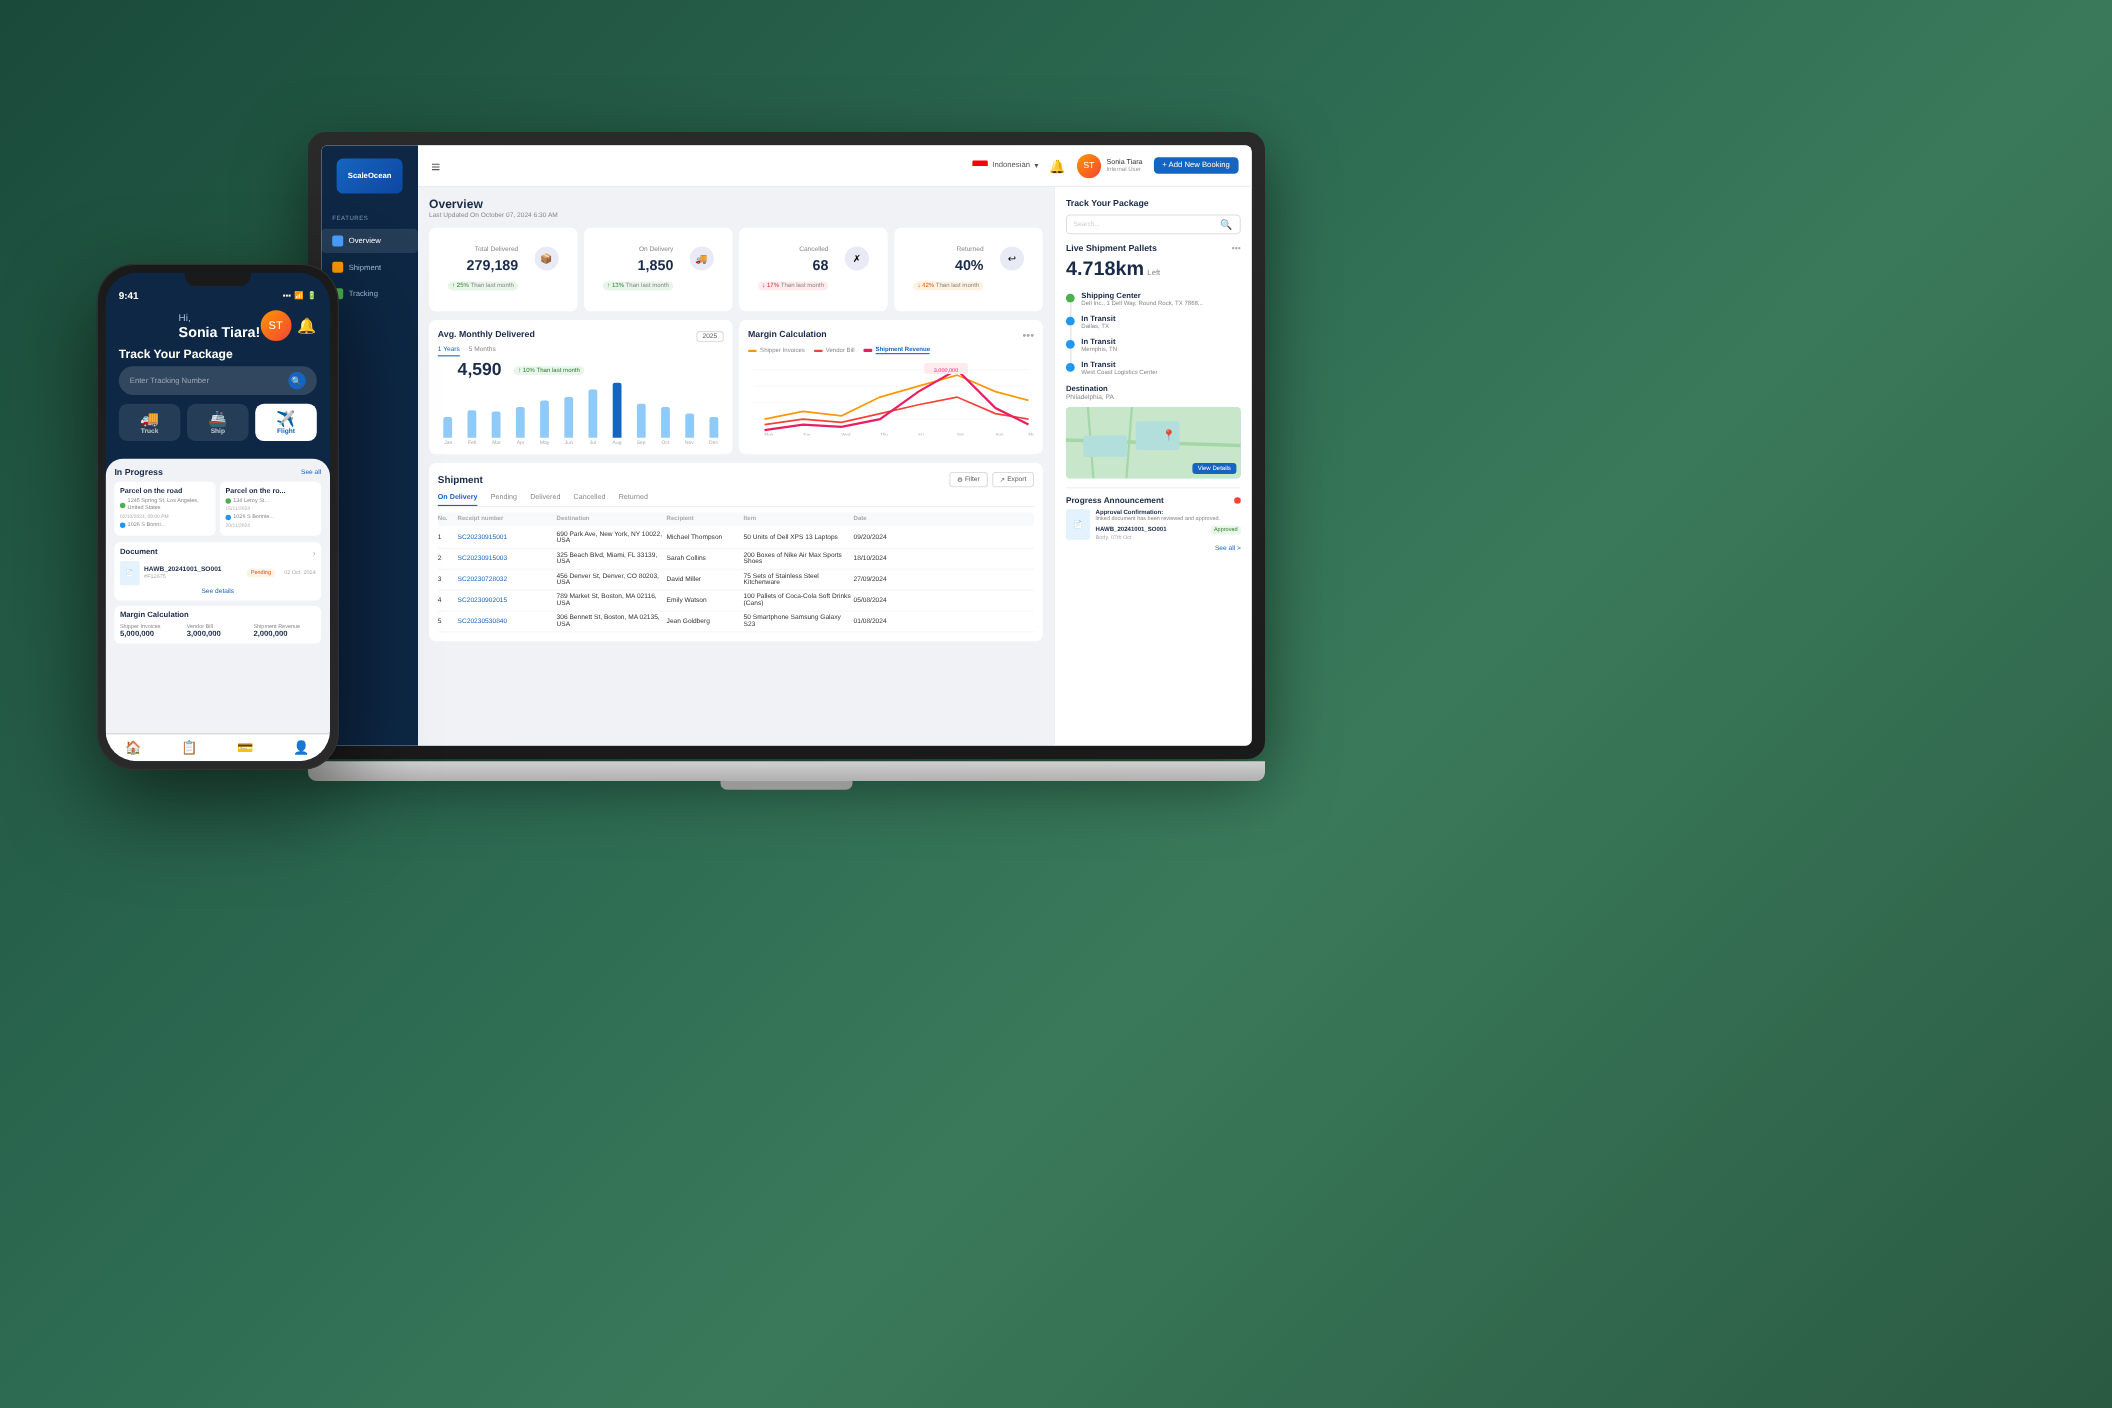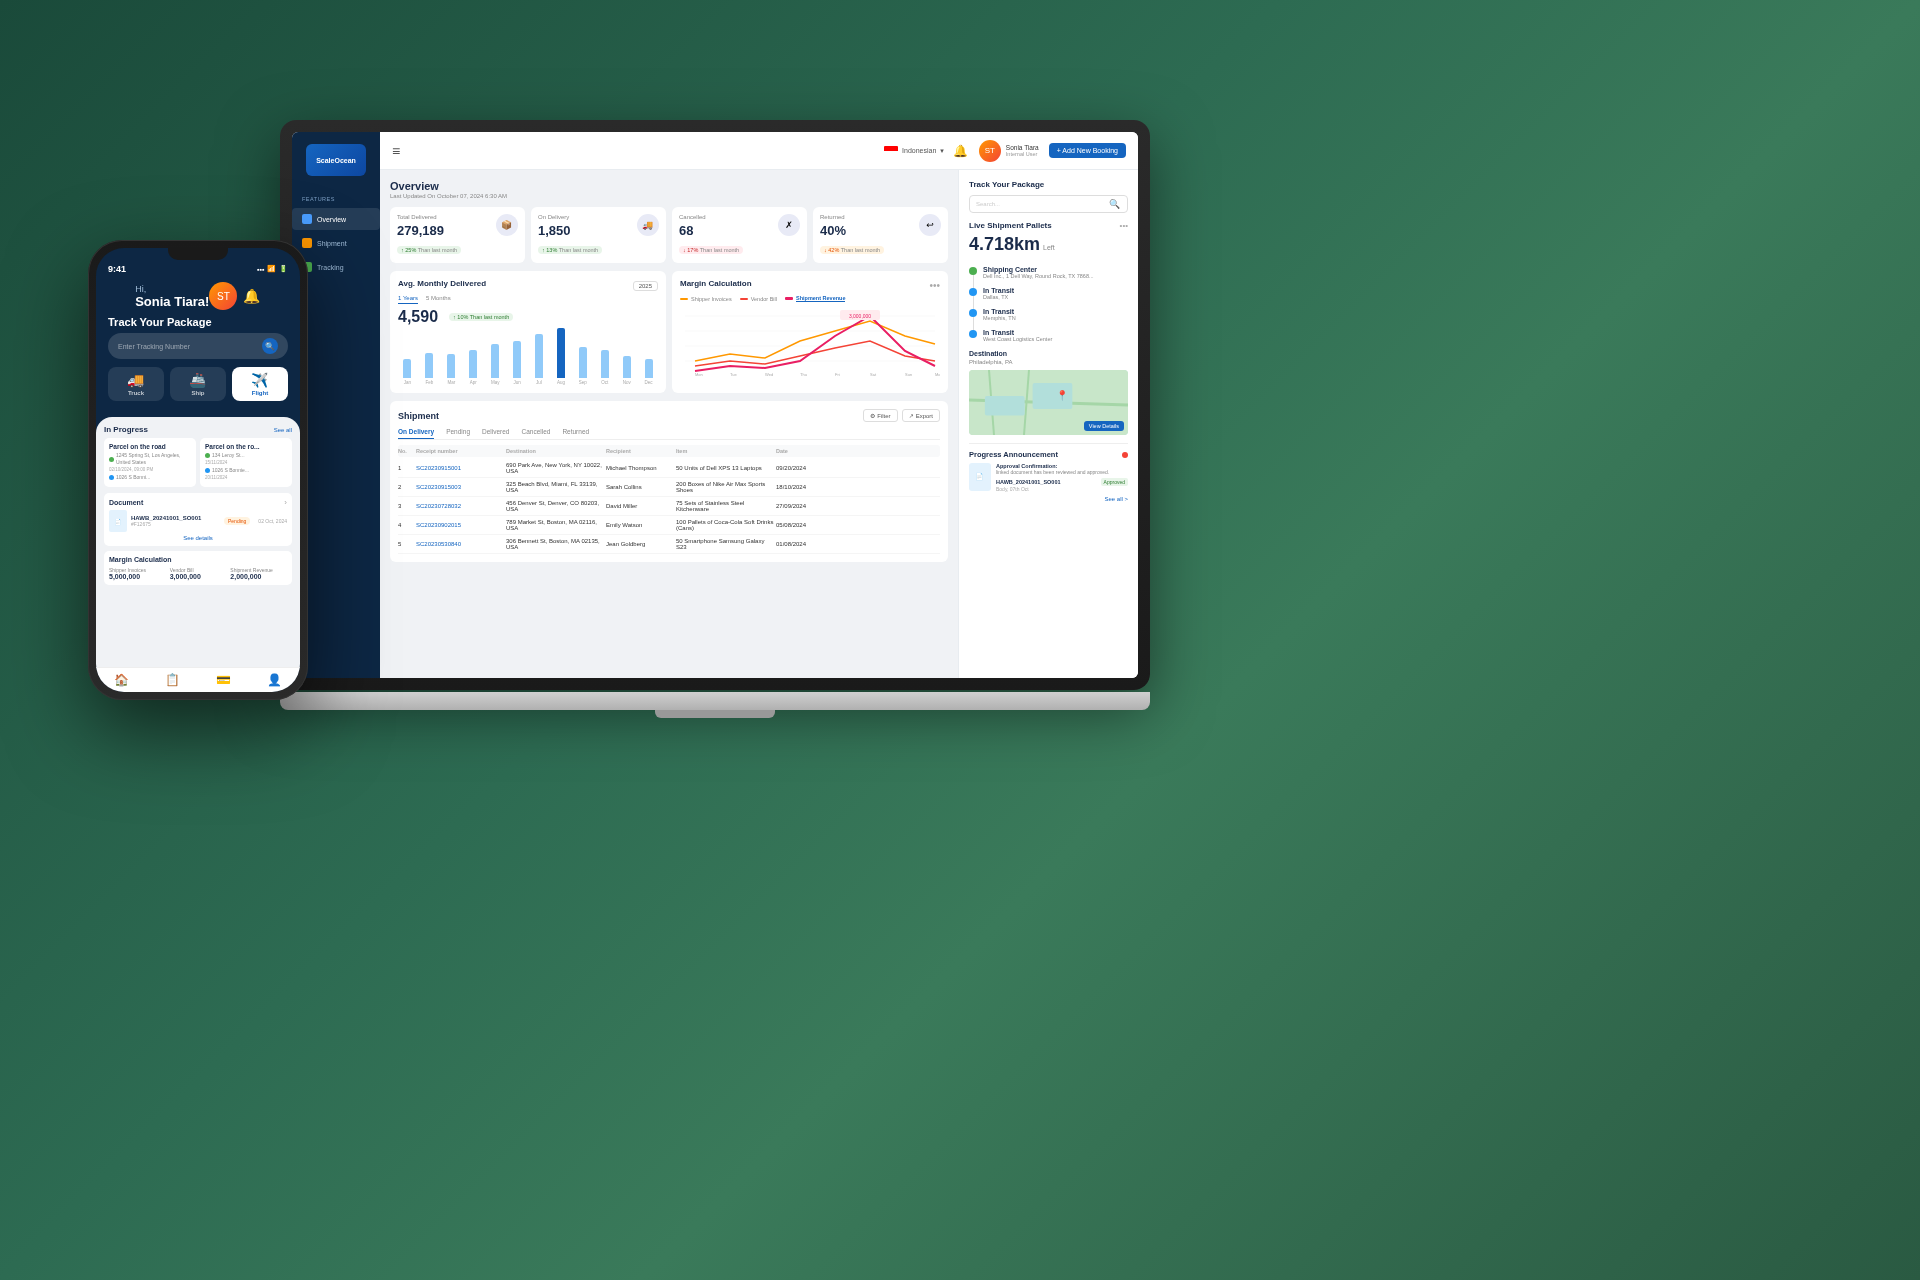--- a/index.html
+++ b/index.html
@@ -208,25 +208,26 @@
 
     
     .stats-row {
       display: flex;
       gap: 6px;
       margin-bottom: 8px;
     }
     .stat-card {
       background: white;
       border-radius: 6px;
-      padding: 7px;
+      padding: 17px;
       flex: 1;
       display: flex;
       justify-content: space-between;
       align-items: flex-start;
+      text-align: right;
     }
     .stat-label { font-size: 6px; color: #888; margin-bottom: 3px; }
     .stat-value { font-size: 13px; font-weight: 700; color: #1a2b4a; }
     .stat-badge {
       font-size: 5.5px;
       padding: 1px 4px;
       border-radius: 8px;
       margin-top: 3px;
       display: inline-block;
     }
@@ -555,21 +556,21 @@
     .phone-time { font-size: 9px; color: white; font-weight: 700; }
     .phone-icons { display: flex; gap: 3px; align-items: center; font-size: 7px; color: white; }
     .phone-header {
       padding: 8px 12px;
       flex-shrink: 0;
     }
     .phone-greeting { font-size: 9px; color: #a0bcd8; }
     .phone-name { font-size: 13px; color: white; font-weight: 700; }
     .phone-avatar-row {
       display: flex;
-      justify-content: center;
+      justify-content: flex-end;
       align-items: center;
       margin-bottom: 6px;
     }
     .phone-avatar {
       width: 28px;
       height: 28px;
       border-radius: 50%;
       background: linear-gradient(135deg, #ff9800, #f44336);
       display: flex;
       align-items: center;
@@ -838,21 +839,21 @@
 
               <div class="chart-card chart-left">
                 <div class="chart-header">
                   <span class="chart-title">Avg. Monthly Delivered</span>
                   <button class="chart-year-btn">2025</button>
                 </div>
                 <div class="chart-tabs">
                   <span class="chart-tab active">1 Years</span>
                   <span class="chart-tab">5 Months</span>
                 </div>
-                <div style="display:flex;align-items:center;gap:6px;margin-bottom:3px;">
+                <div style="display:flex;align-items:center;gap:6px;margin-bottom:3px;margin-left:18px;">
                   <span class="chart-big-num">4,590</span>
                   <span class="chart-trend">↑ 10% Than last month</span>
                 </div>
                 <div class="bar-chart" id="bar-chart-container">
                 <div class="bar-group">
                       <div class="bar" style="height: 18.75px;"></div>
                       <span class="bar-label">Jan</span>
                     </div>
                     <div class="bar-group">
                       <div class="bar" style="height: 25px;"></div>

